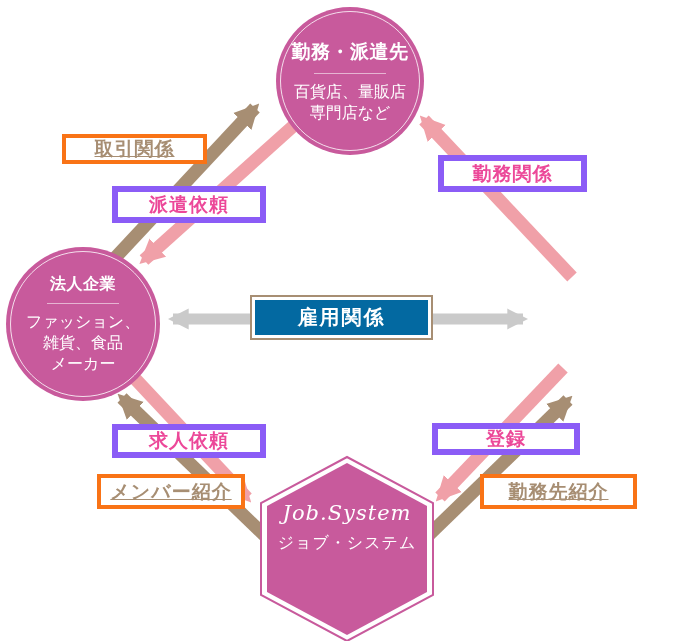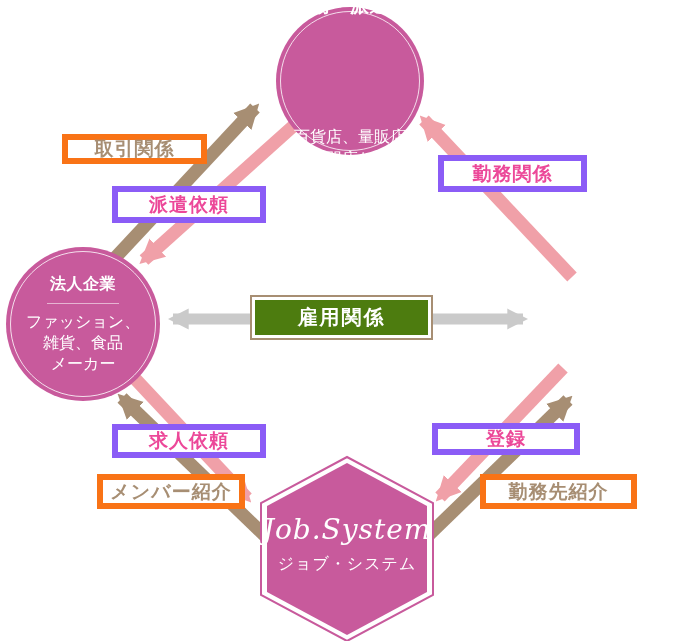--- a/index.html
+++ b/index.html
@@ -13,56 +13,56 @@
   .circle{
     position:absolute;border-radius:50%;background:#c85a9c;color:#fff;
     display:flex;flex-direction:column;align-items:center;justify-content:center;
     text-align:center;
   }
   .circle .ring{position:absolute;inset:4px;border:1.5px solid rgba(255,255,255,.8);border-radius:50%;pointer-events:none;}
   .circle .title{font-weight:bold;font-size:19px;letter-spacing:.5px;position:relative;}
   .circle .divider{width:72px;height:1px;background:rgba(255,255,255,.55);margin:8px 0 7px;position:relative;}
   .circle .subtitle{font-weight:normal;font-size:16px;line-height:1.32;white-space:pre-line;position:relative;}
 
-  .circle.top{left:276px;top:7px;width:148px;height:148px;gap:46px;}
+  .circle.top{left:276px;top:7px;width:148px;height:148px;}
   .circle.left{left:6px;top:247px;width:154px;height:154px;}
   .circle.left .title{font-size:16px;}
   .circle.right{left:536px;top:250px;width:148px;height:148px;}
   .circle.right .title{font-size:18px;margin-top:3px;}
 
   
   .hex-text{
     position:absolute;left:259px;top:501px;width:176px;text-align:center;color:#fff;
   }
-  .hex-text .hex-title{font-family:"DejaVu Serif","Liberation Serif",serif;font-style:italic;font-size:28px;letter-spacing:1px;margin-top:12px;}
+  .hex-text .hex-title{font-family:"DejaVu Serif","Liberation Serif",serif;font-style:italic;font-size:21px;letter-spacing:1px;}
   .hex-text .hex-subtitle{font-weight:normal;font-size:16px;margin-top:8px;letter-spacing:1px;}
 
   
   .lab{
     position:absolute;background:#fff;display:flex;align-items:center;justify-content:center;
     font-weight:bold;font-size:19px;letter-spacing:1px;box-sizing:border-box;
   }
   .lab.pink{border:6px solid #8b5cf6;color:#ec4899;}
-  .lab.brown{border:6px solid #f97316;color:#a78e73;}
+  .lab.brown{border:4px solid #f97316;color:#a78e73;text-decoration:underline;}
 
   .lab.trade{left:62px;top:134px;width:145px;height:30px;}
   .lab.dispatch{left:112px;top:186px;width:154px;height:37px;}
   .lab.work{left:438px;top:155px;width:149px;height:37px;}
   .lab.jobreq{left:112px;top:424px;width:154px;height:34px;}
   .lab.member{left:58px;top:474px;width:148px;height:35px;margin-left:39px;}
   .lab.register{left:432px;top:423px;width:148px;height:32px;}
   .lab.workplace{left:480px;top:474px;width:157px;height:35px;}
 
   
   .employment{
     position:absolute;left:250px;top:295px;width:183px;height:45px;box-sizing:border-box;
     background:#fff;border:2px solid #a78e73;padding:3px;
   }
   .employment .inner{
-    width:100%;height:100%;background:#4d7c0f;color:#fff;display:flex;align-items:center;justify-content:center;
+    width:100%;height:100%;background:#0369a1;color:#fff;display:flex;align-items:center;justify-content:center;
     font-weight:bold;font-size:20px;letter-spacing:2px;
   }
 </style>
 </head>
 <body>
 
 <div class="canvas">
 
   <svg class="arrows-layer" width="690" height="641" viewBox="0 0 690 641" xmlns="http://www.w3.org/2000/svg">
     <defs>

